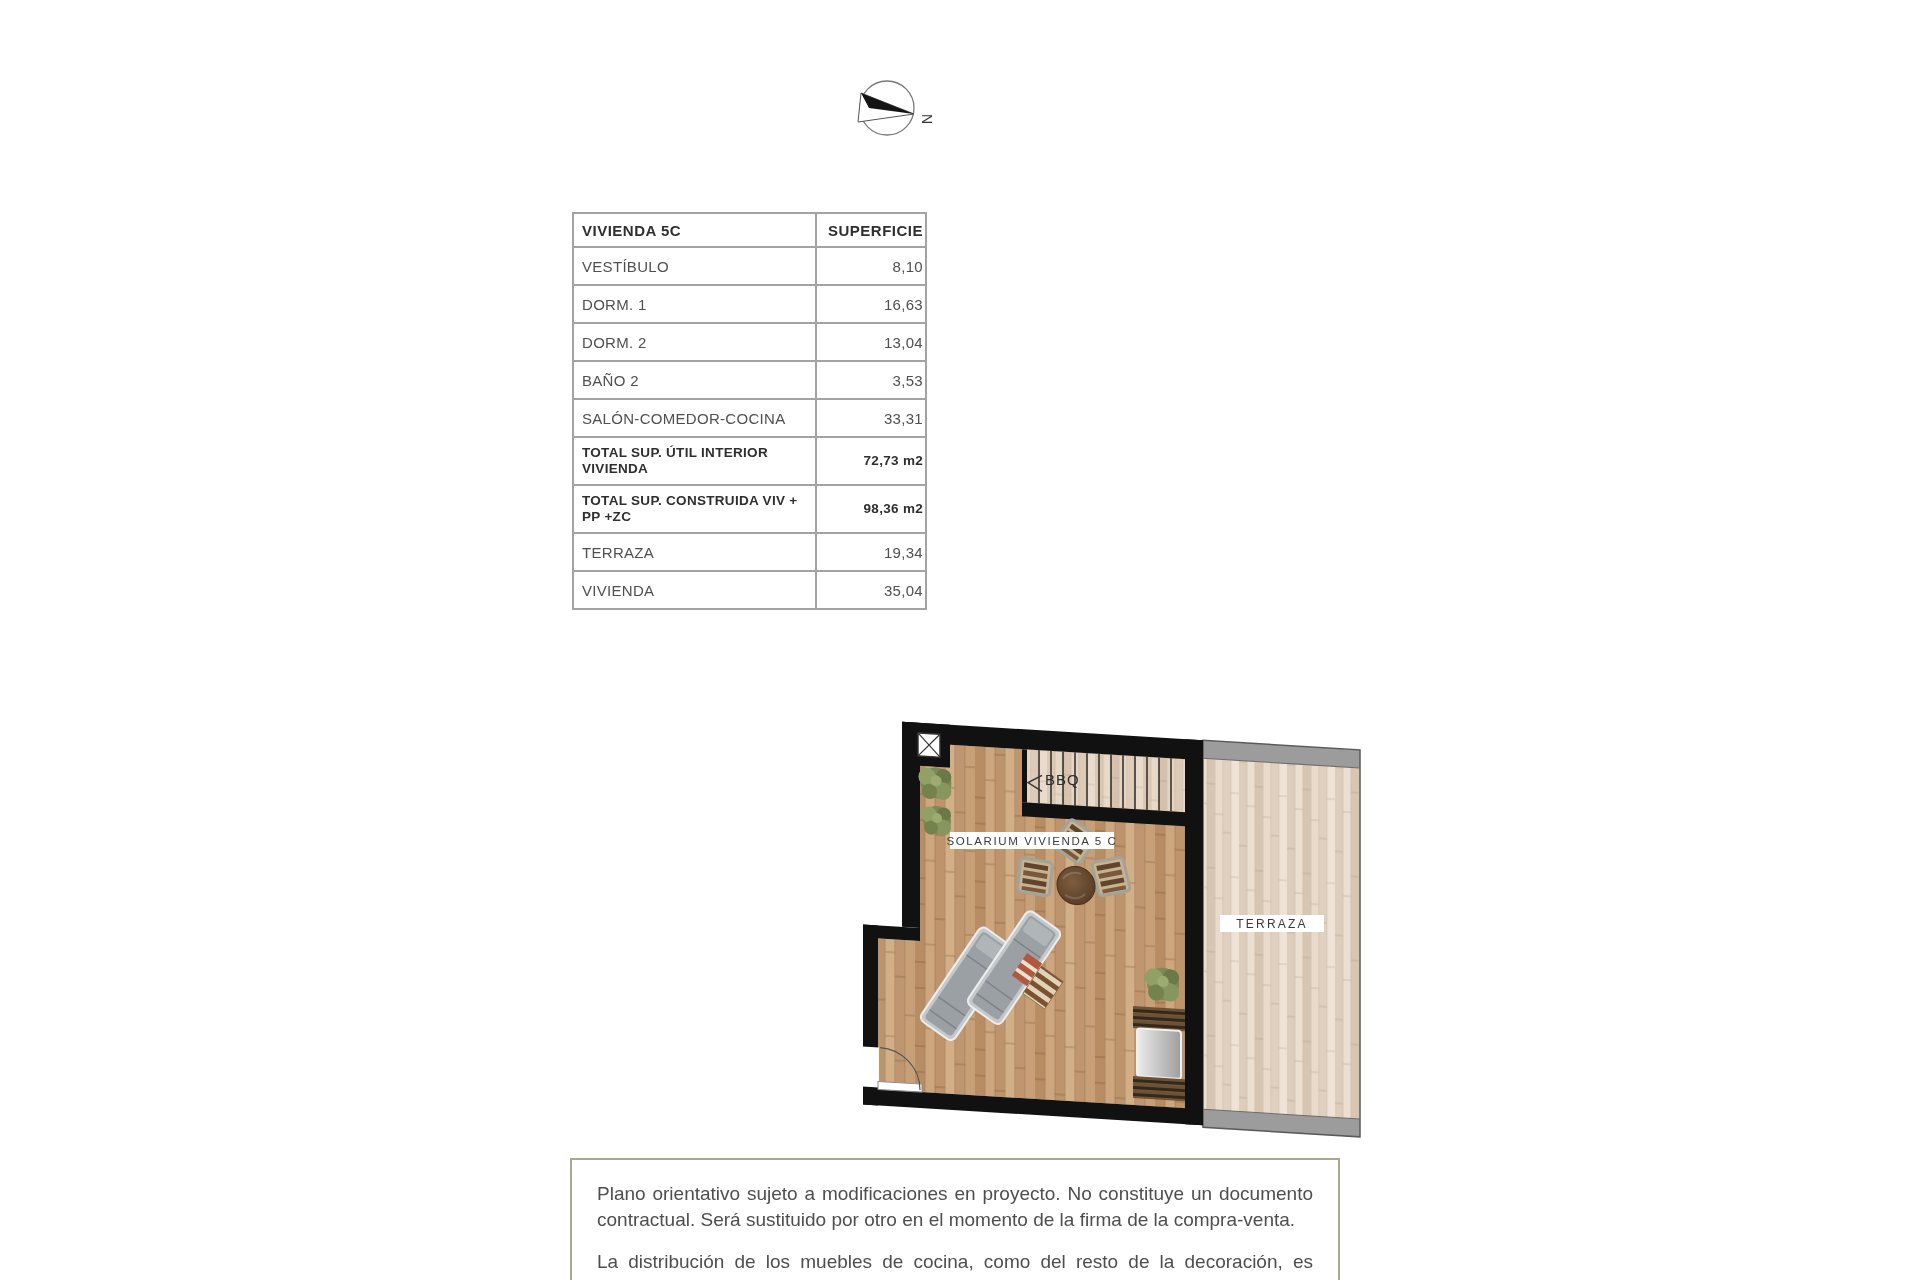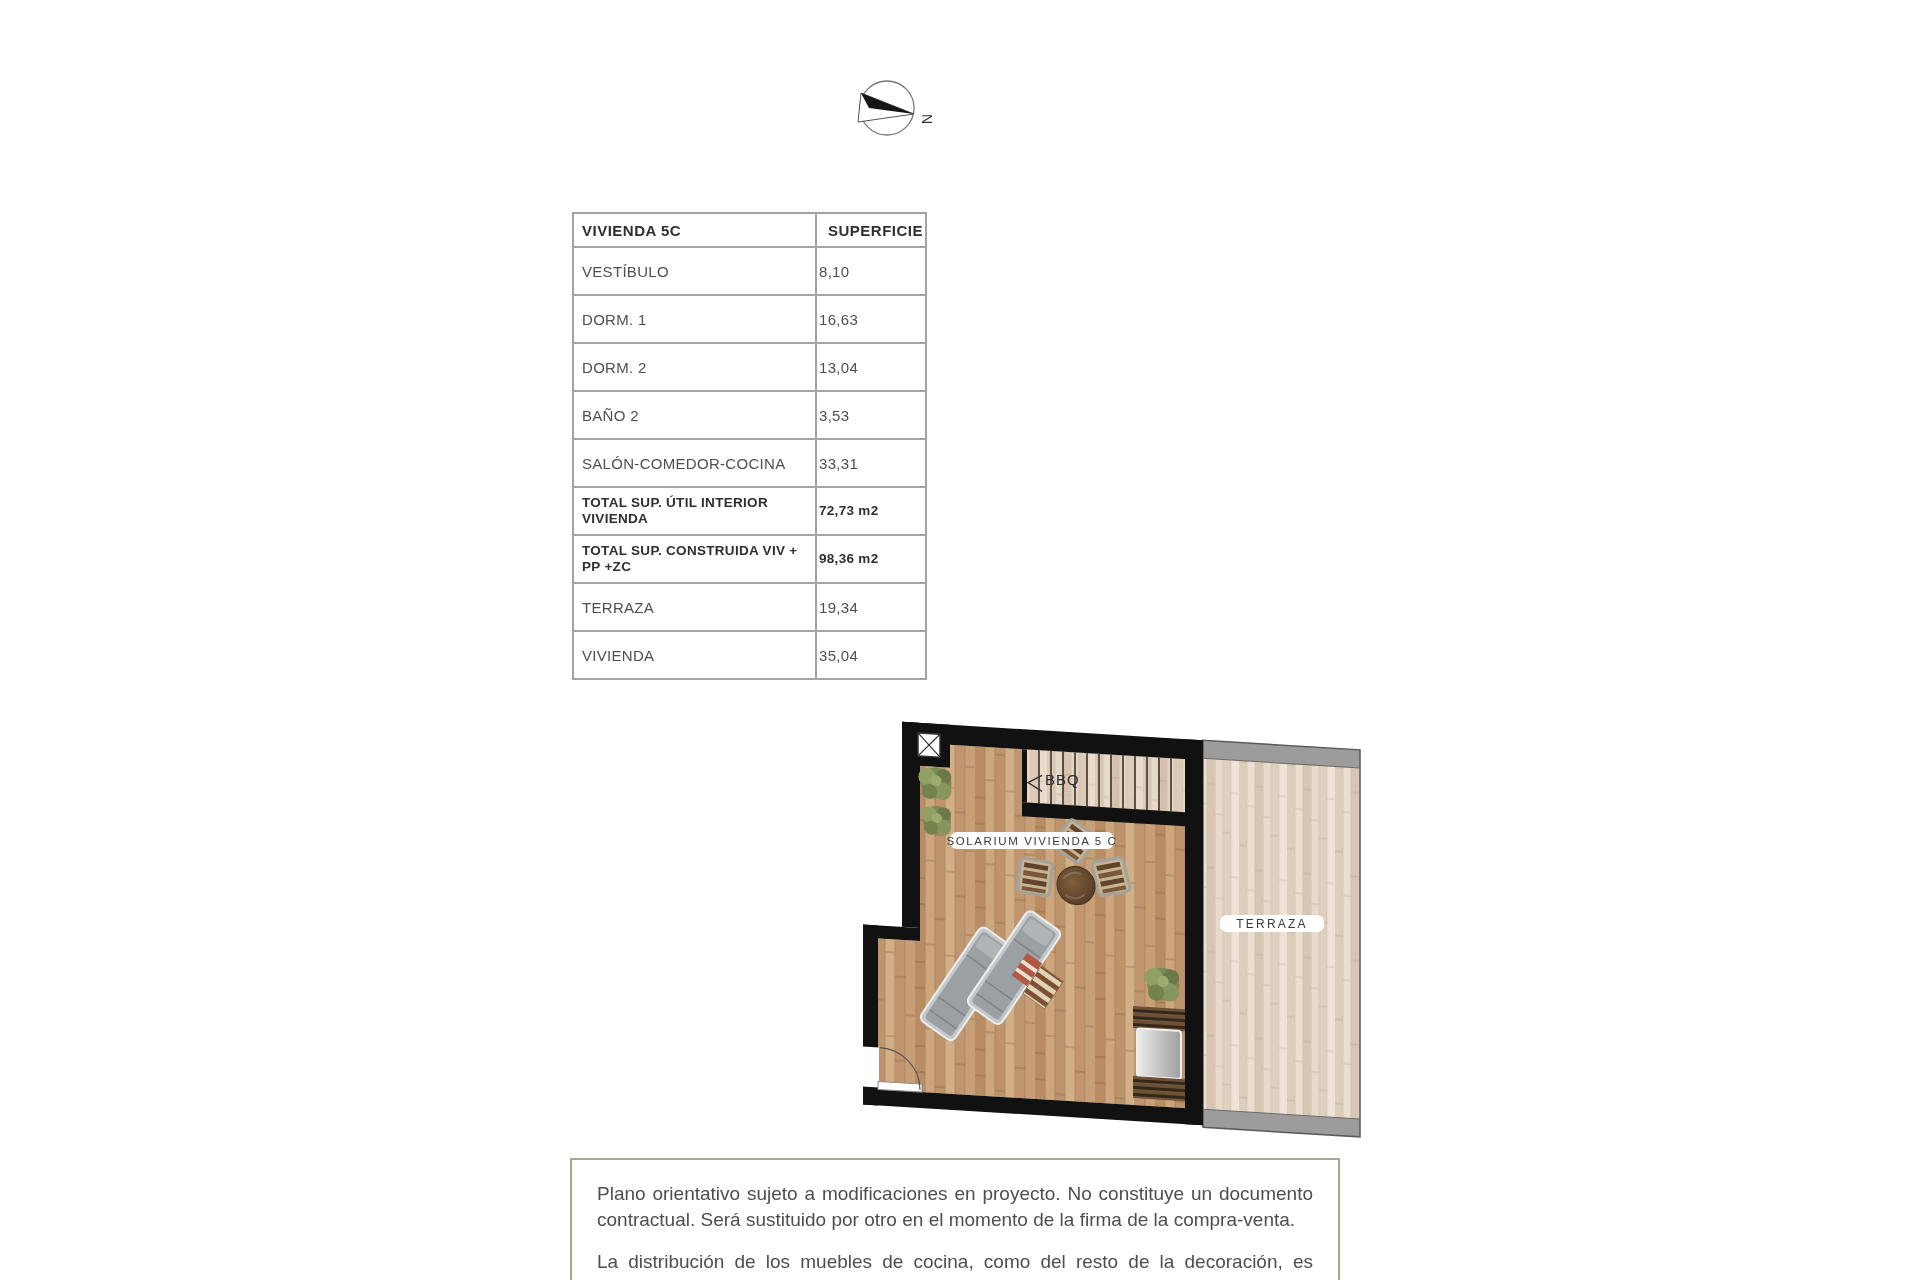--- a/index.html
+++ b/index.html
@@ -11,32 +11,32 @@
   .compass{position:absolute;left:848px;top:72px;width:110px;height:85px;}
   
   .area-table{
     position:absolute;left:572px;top:212px;width:353px;
     border-collapse:collapse;table-layout:fixed;
     color:#4f4f4f;font-size:15px;letter-spacing:.3px;
   }
   .area-table th,.area-table td{border:2px solid #a3a3a3;box-sizing:border-box;}
   .area-table th{height:34px;font-size:15px;color:#2f2f2f;text-align:left;padding:2px 8px;letter-spacing:.5px;}
   .area-table th.c2{text-align:center;padding:2px 11px;}
-  .area-table td{height:48px;padding:2px 8px;}
-  .area-table td.c2{text-align:left;padding:2px 2px;}
+  .area-table td{height:38px;padding:2px 8px;}
+  .area-table td.c2{text-align:right;padding:2px 2px;}
   .area-table col.c1{width:243px;}
   .area-table col.c2{width:110px;}
   .area-table tr.total td{height:48px;font-weight:bold;font-size:13.5px;color:#2f2f2f;line-height:1.2;}
   
   .plan{position:absolute;left:855px;top:712px;width:540px;height:430px;}
   .plan svg{position:absolute;left:0;top:0;}
   .plan-label{
     position:absolute;background:#ffffff;color:#3a3a3a;
     display:flex;align-items:center;justify-content:center;
-    font-size:11.5px;letter-spacing:1.6px;white-space:nowrap;border-radius:7px;
+    font-size:11.5px;letter-spacing:1.6px;white-space:nowrap;
   }
   .plan-label.solarium{left:95px;top:120px;width:164px;height:17px;}
   .plan-label.terraza{left:365px;top:203px;width:104px;height:17px;letter-spacing:2.2px;font-size:12px;}
   .bbq-label{
     position:absolute;left:190px;top:59px;color:#2e2e2e;
     font-size:15px;letter-spacing:1px;
   }
   
   .disclaimer{
     position:absolute;left:570px;top:1158px;width:770px;box-sizing:border-box;

